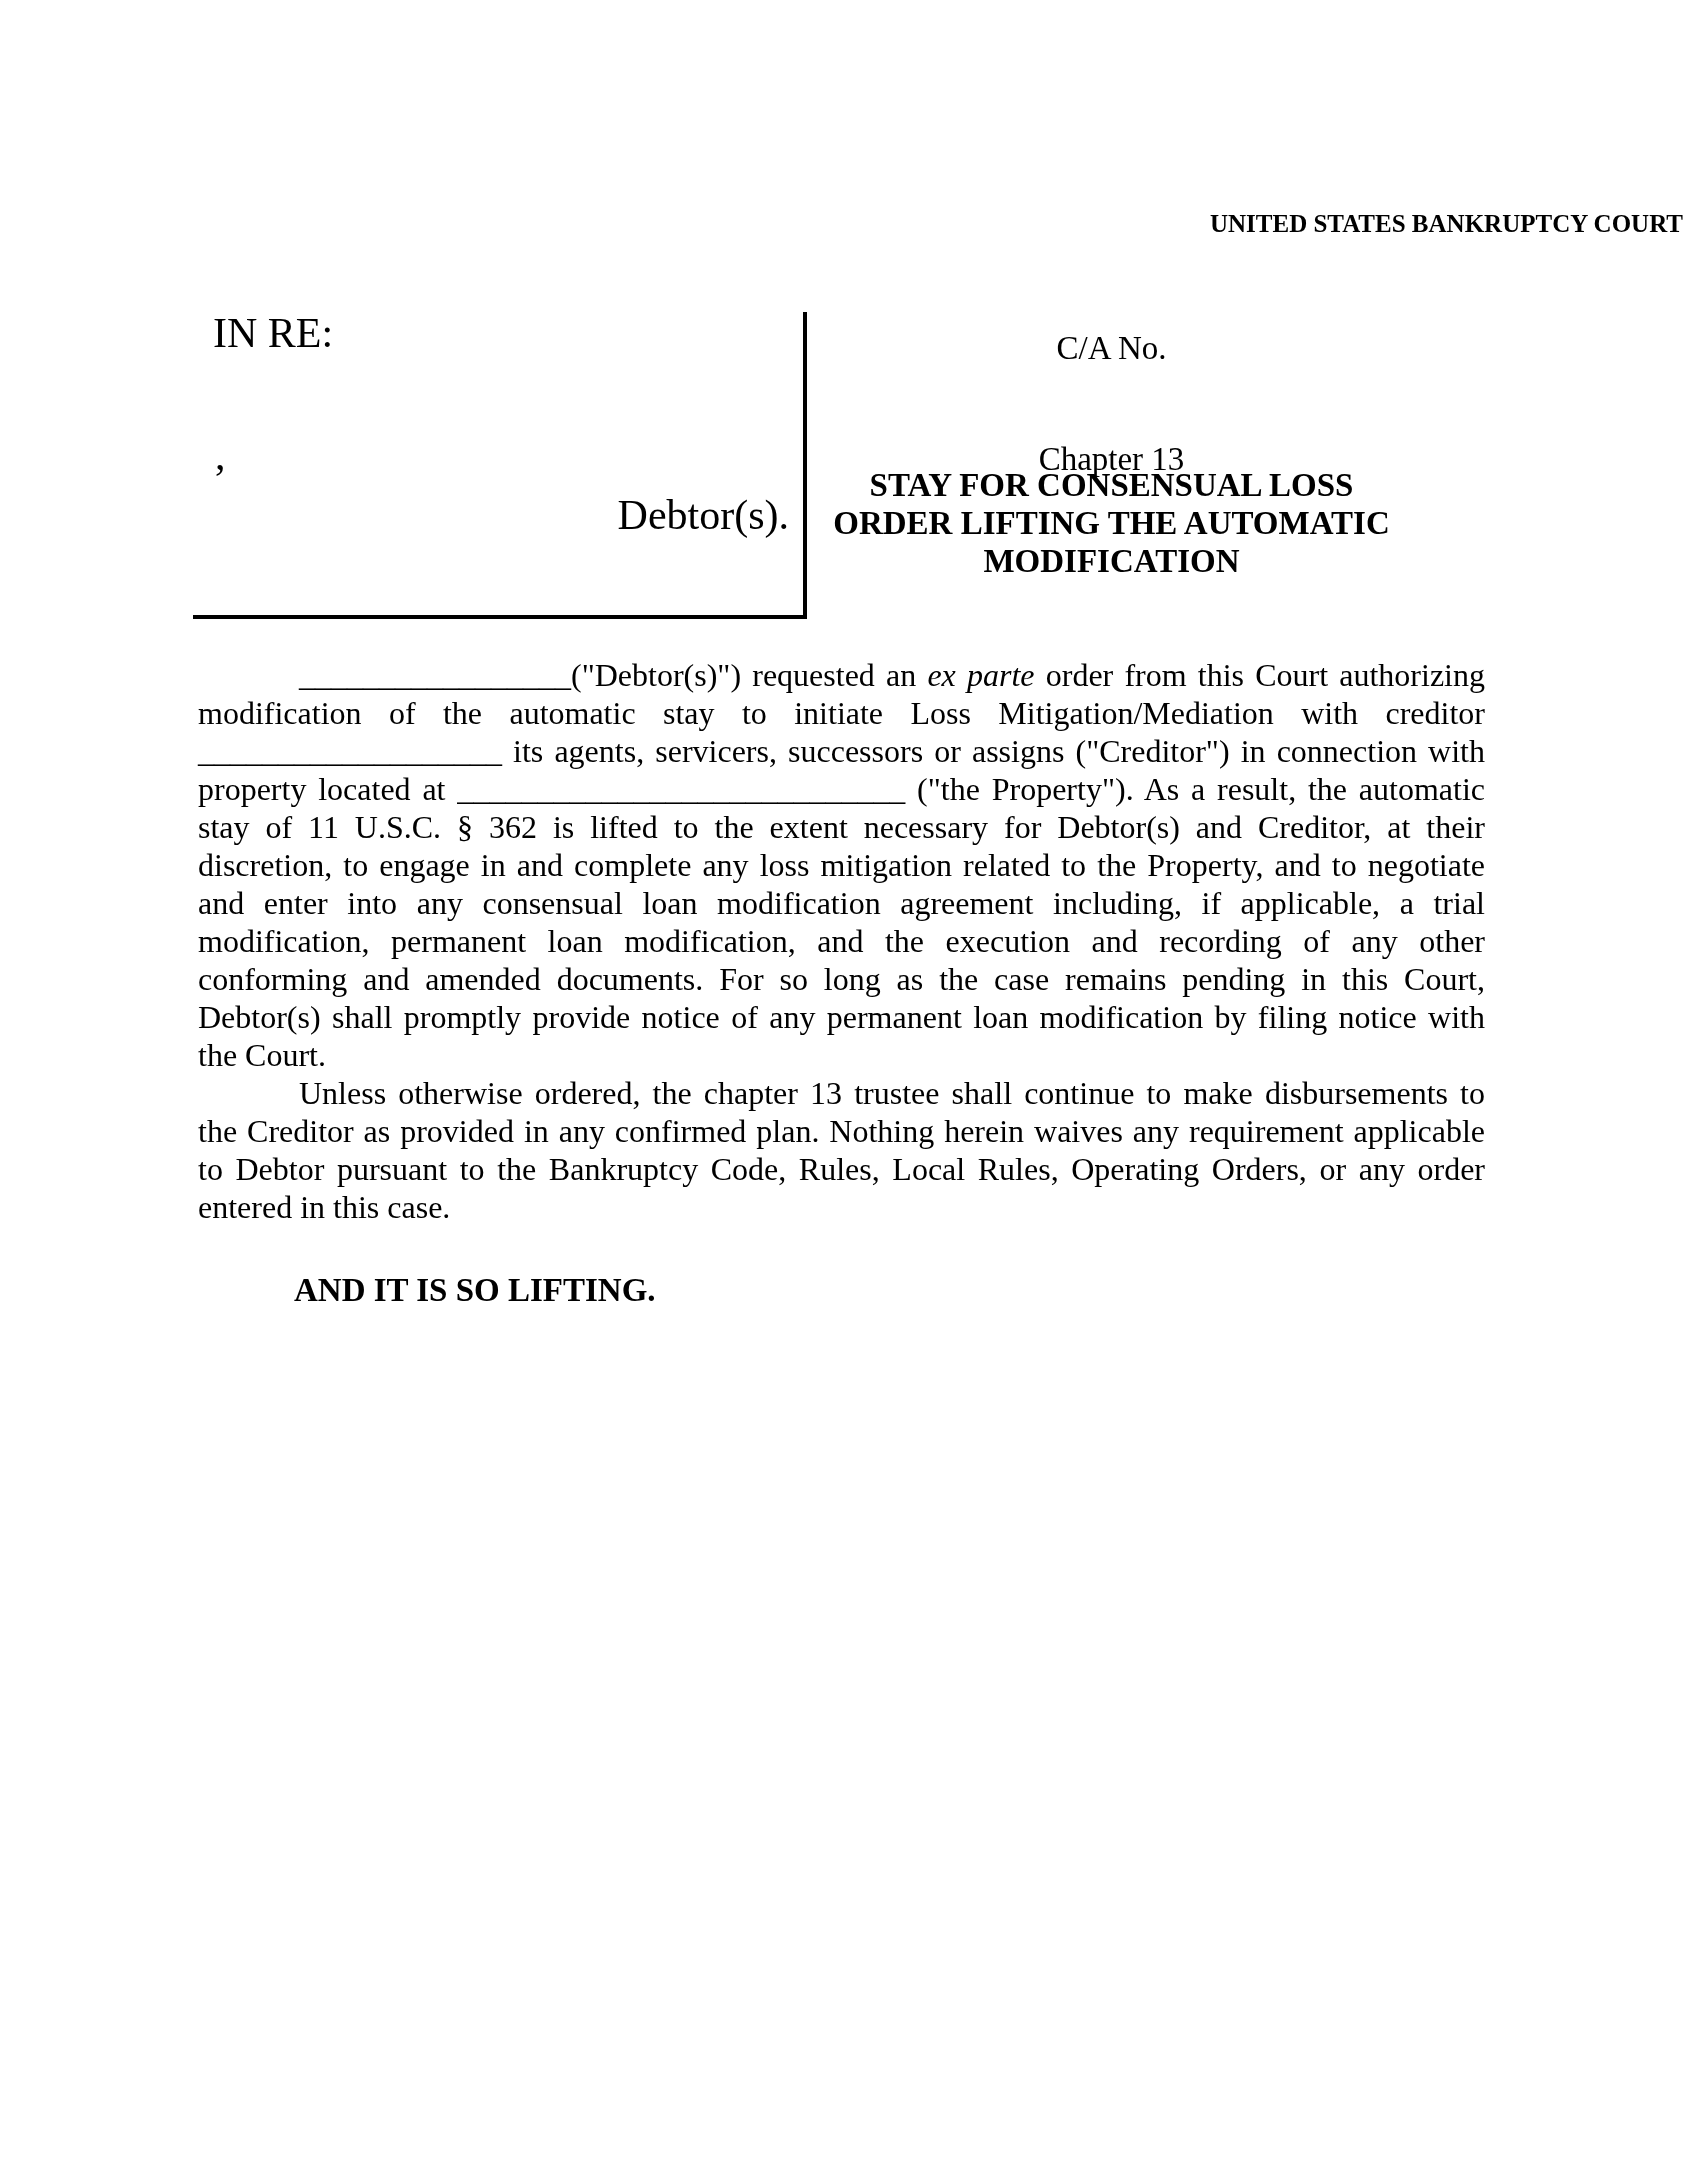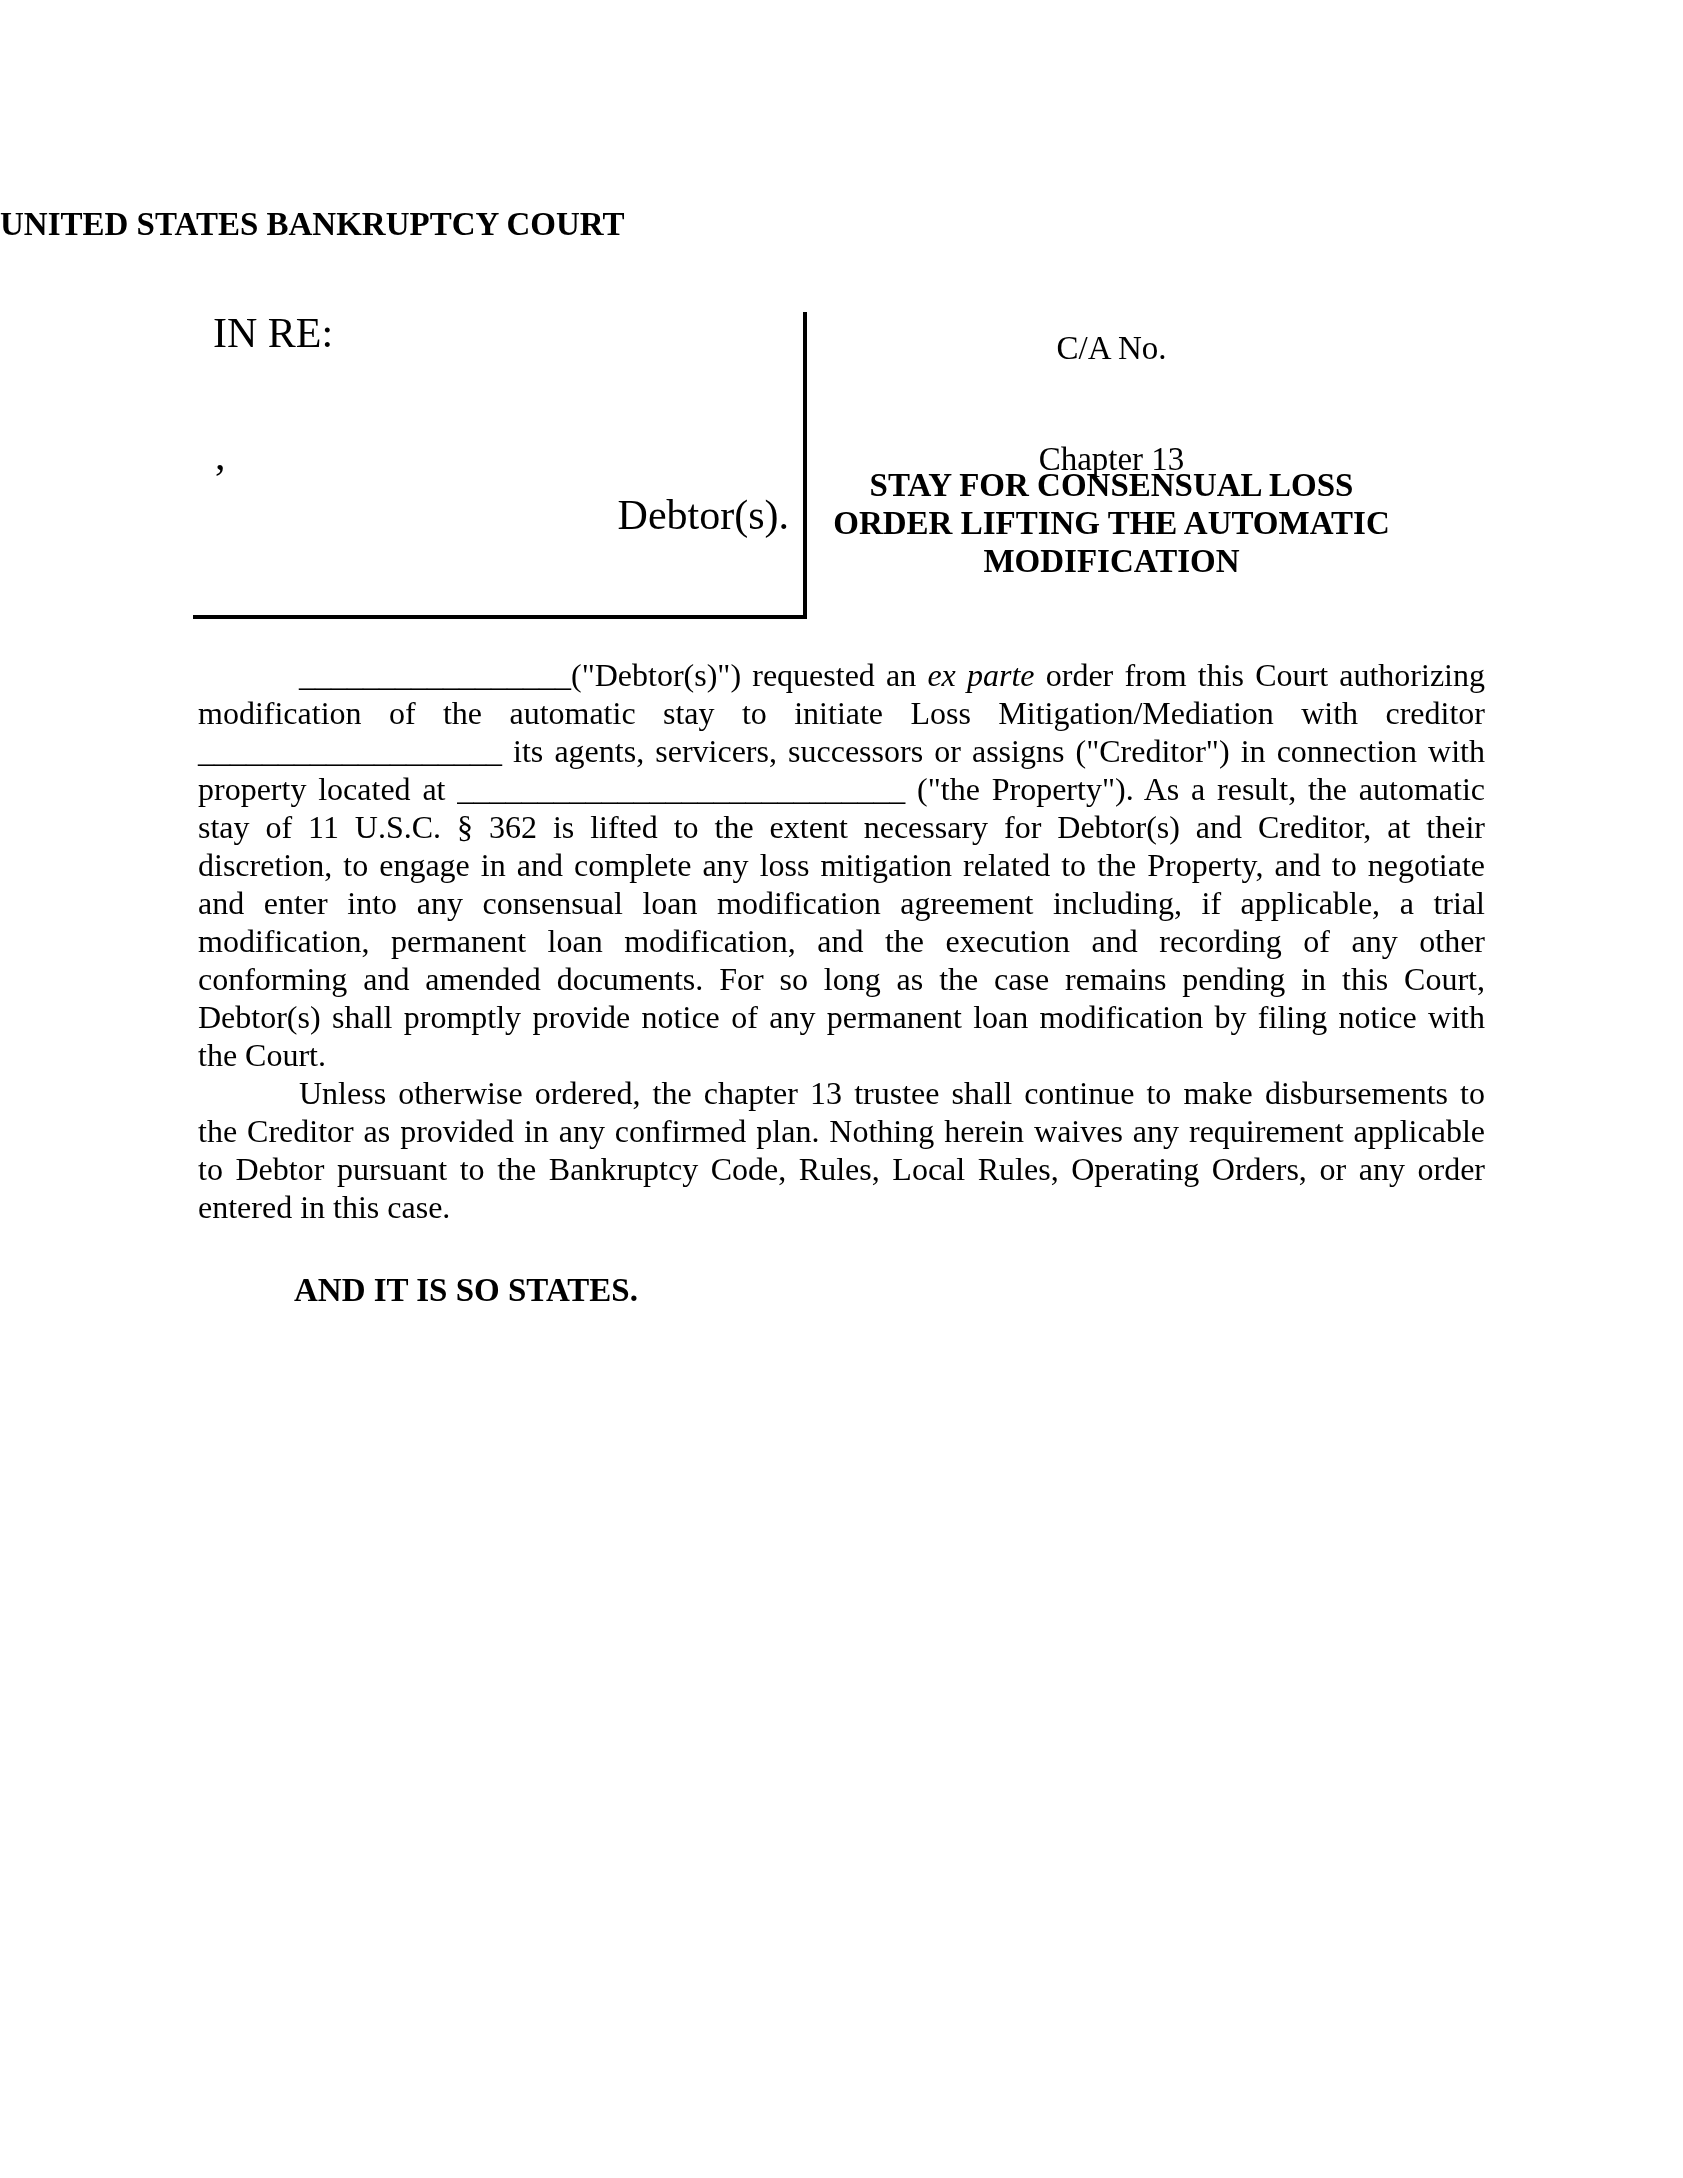--- a/index.html
+++ b/index.html
@@ -9,23 +9,23 @@
     height: 2178px;
     background: #ffffff;
     color: #000000;
     font-family: "Liberation Serif", "DejaVu Serif", serif;
     overflow: hidden;
   }
   
   .doc-header {
     position: absolute;
     left: 0; right: 0; top: 205px;
-    text-align: left;
+    text-align: right;
     font-weight: bold;
-    font-size: 33px;
+    font-size: 25px;
     line-height: 38px;
   }
   
   .caption-left {
     position: absolute;
     left: 193px; top: 312px;
     width: 614px; height: 307px;
     border-right: 4px solid #000;
     border-bottom: 4px solid #000;
     box-sizing: border-box;
@@ -107,18 +107,18 @@
       <div class="pline">the Court.</div>
     </div>
 
     <div>
       <div class="jline indent">Unless otherwise ordered, the chapter 13 trustee shall continue to make disbursements to</div>
       <div class="jline">the Creditor as provided in any confirmed plan.  Nothing herein waives any requirement applicable</div>
       <div class="jline">to Debtor pursuant to the Bankruptcy Code, Rules, Local Rules, Operating Orders, or any order</div>
       <div class="pline">entered in this case.</div>
     </div>
 
-    <div class="closing">AND IT IS SO STATES.</div>
+    <div class="closing">AND IT IS SO LIFTING.</div>
 
   </div>
 
 </div>
 
 
 </body></html>

